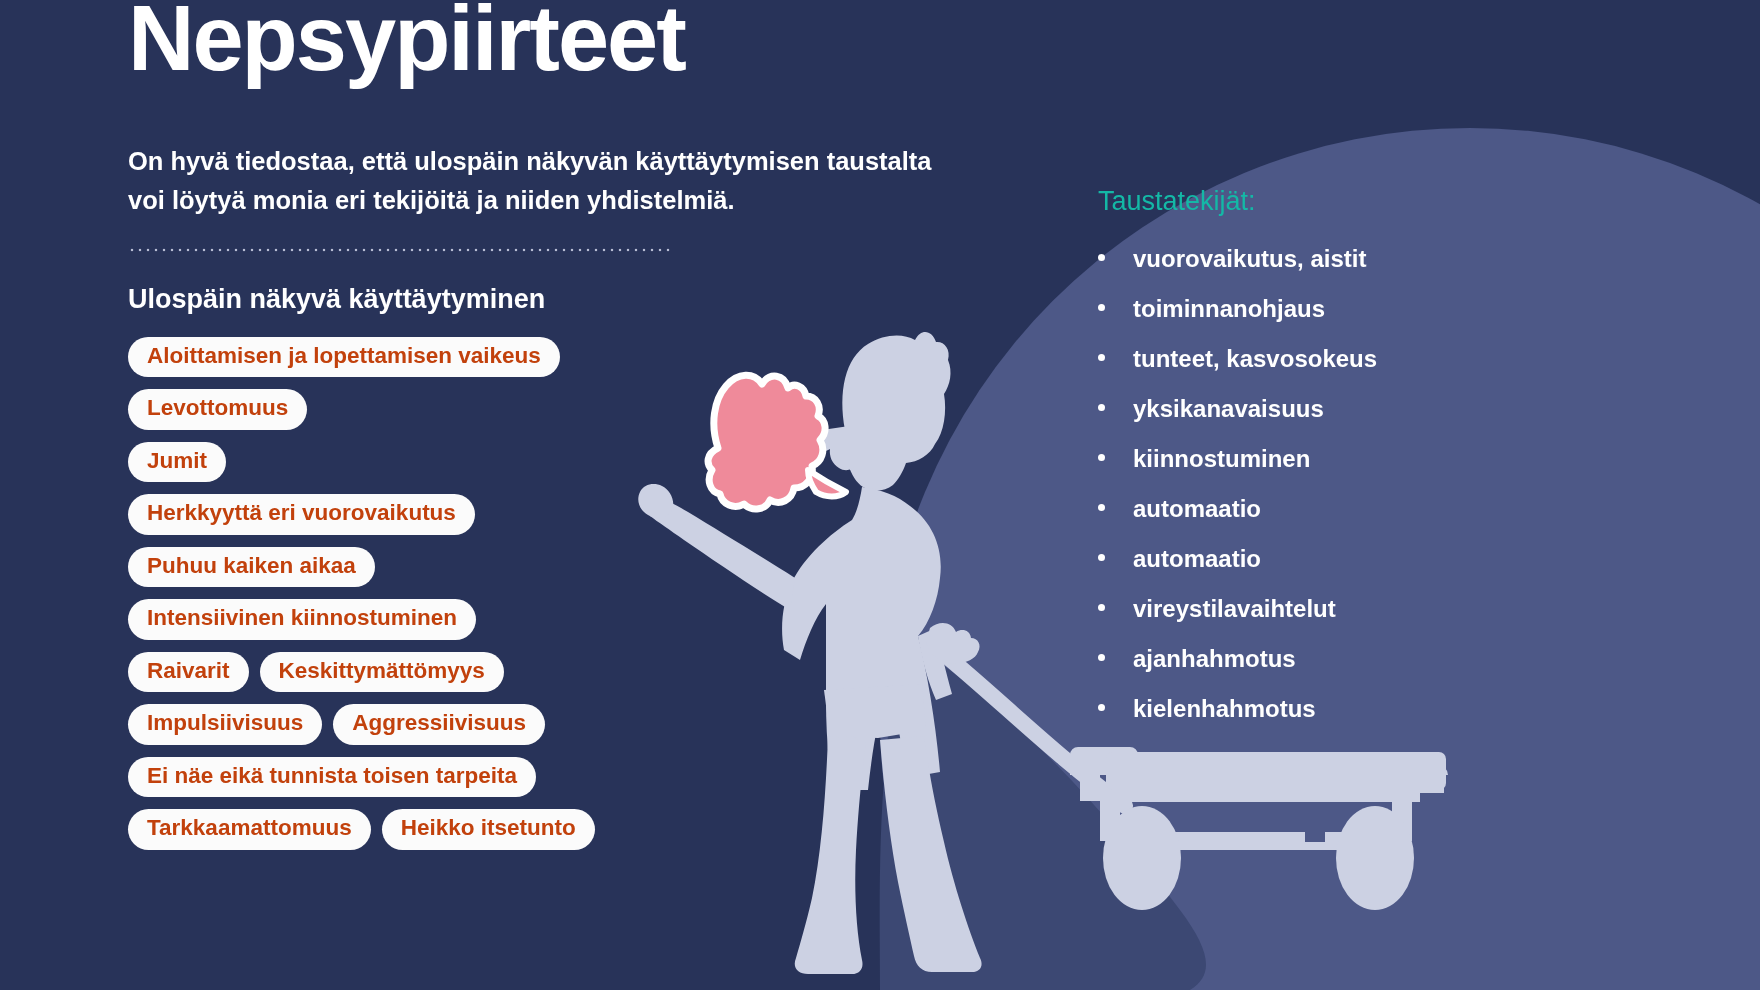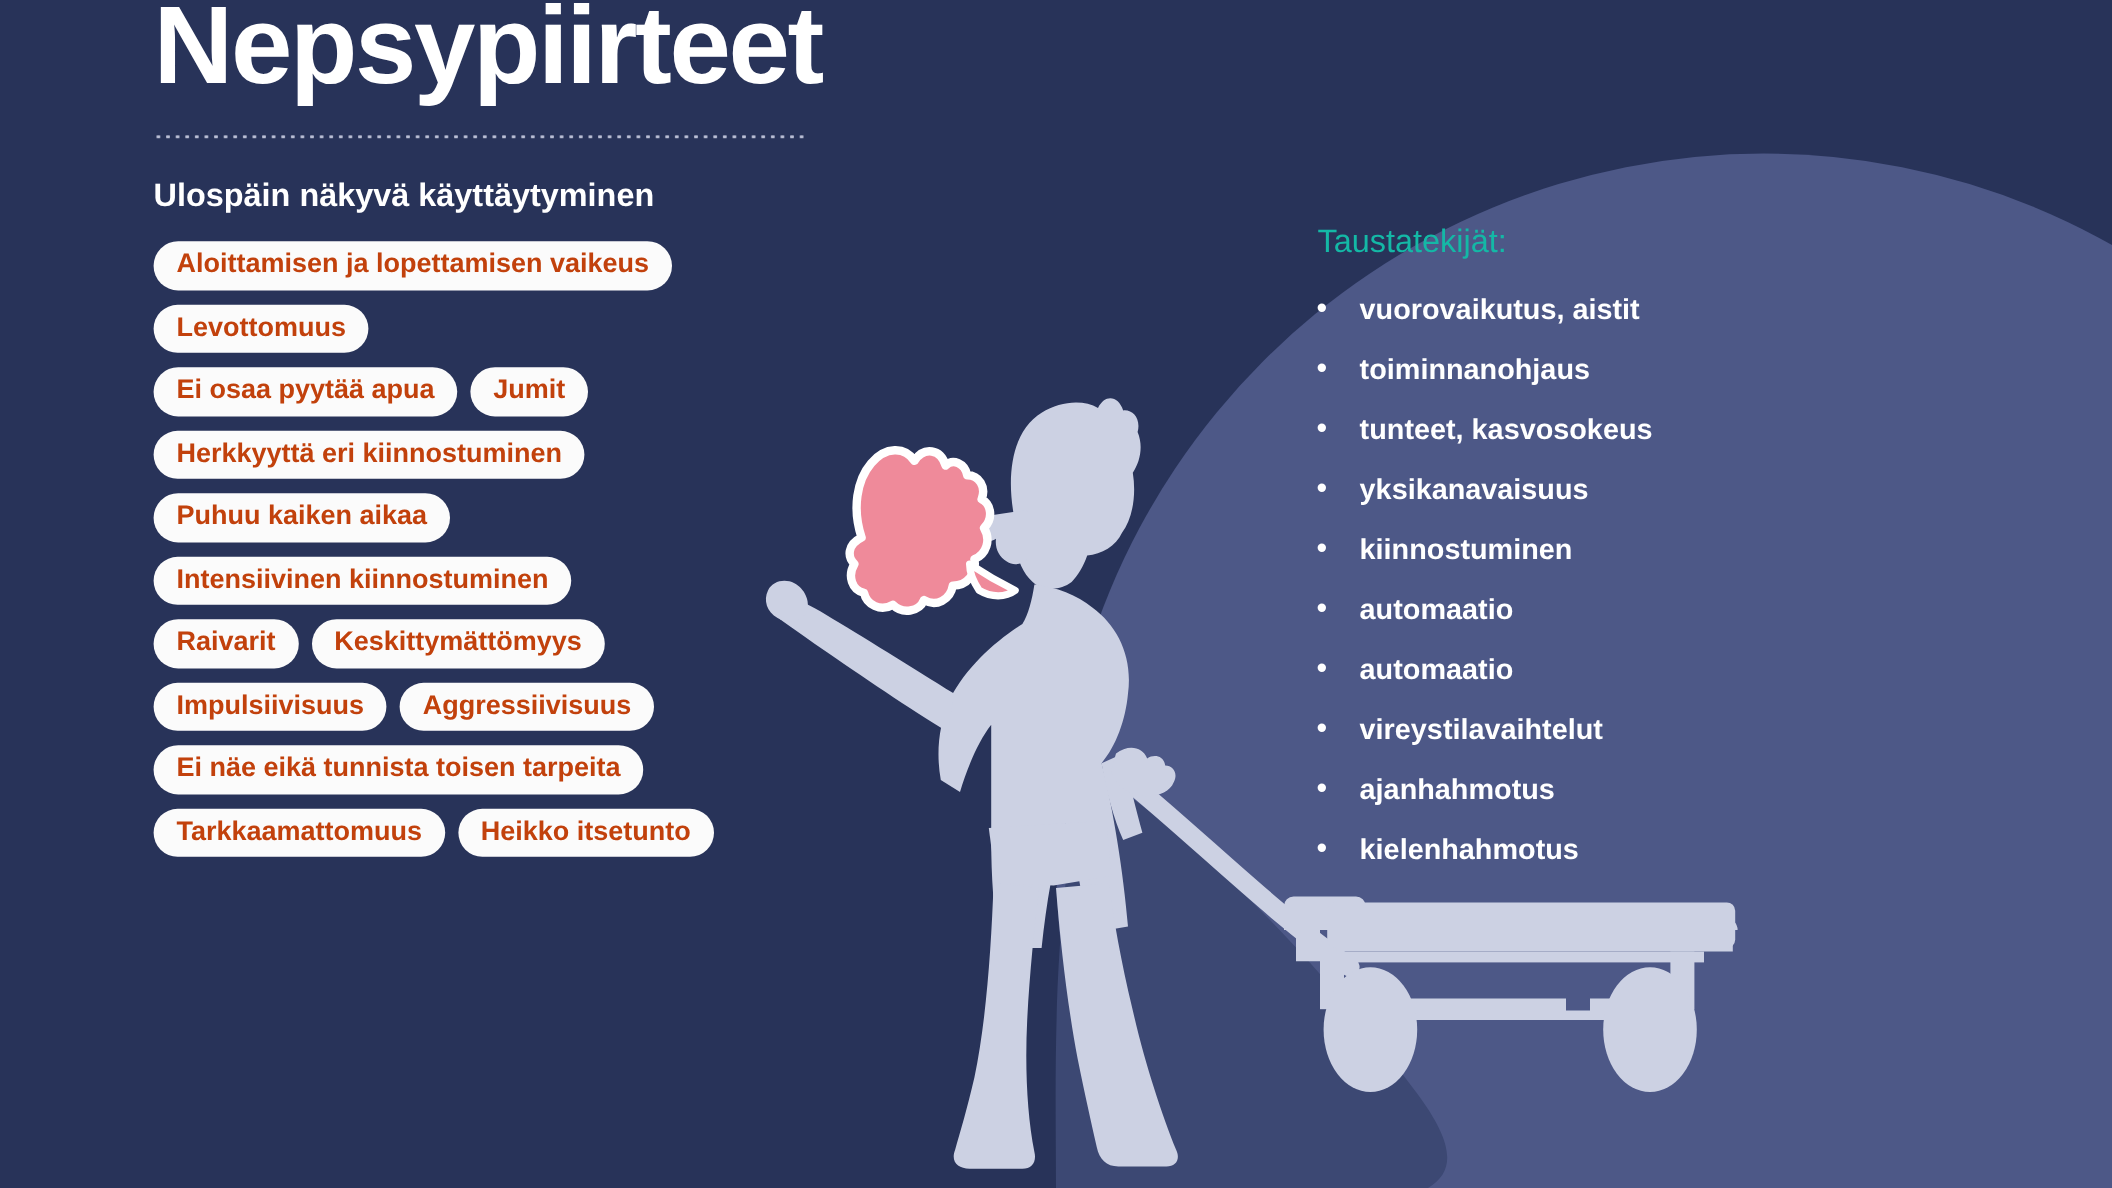--- a/index.html
+++ b/index.html
@@ -224,42 +224,42 @@
       <path d="M808 470 C 820 478, 834 486, 846 492 C 838 498, 826 498, 816 492
                C 812 486, 808 478, 808 470 Z" fill="#ef8a9a" stroke="#ffffff" stroke-width="6" stroke-linejoin="round"></path>
     </g>
 
   </svg>
 
   <div class="left-col">
 
     <h1 class="title">Nepsypiirteet</h1>
 
+    <p class="subtitle">On hyvä tiedostaa, että ulospäin näkyvän käyttäytymisen taustalta voi löytyä monia eri tekijöitä ja niiden yhdistelmiä.</p>
 
     <div class="dotted-divider"></div>
 
     <h2 class="section-heading">Ulospäin näkyvä käyttäytyminen</h2>
 
     <div class="pill-rows">
 
       <div class="pill-row">
         <span class="pill">Aloittamisen ja lopettamisen vaikeus</span>
       </div>
 
       <div class="pill-row">
         <span class="pill">Levottomuus</span>
       </div>
 
       <div class="pill-row">
-        <span class="pill">Ei osaa pyytää apua</span>
         <span class="pill">Jumit</span>
       </div>
 
       <div class="pill-row">
-        <span class="pill">Herkkyyttä eri kiinnostuminen</span>
+        <span class="pill">Herkkyyttä eri vuorovaikutus</span>
       </div>
 
       <div class="pill-row">
         <span class="pill">Puhuu kaiken aikaa</span>
       </div>
 
       <div class="pill-row">
         <span class="pill">Intensiivinen kiinnostuminen</span>
       </div>
 

